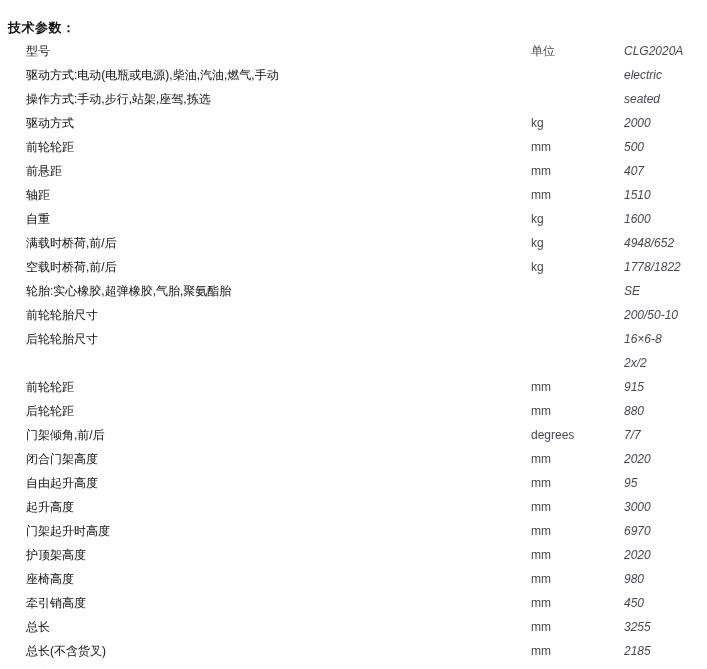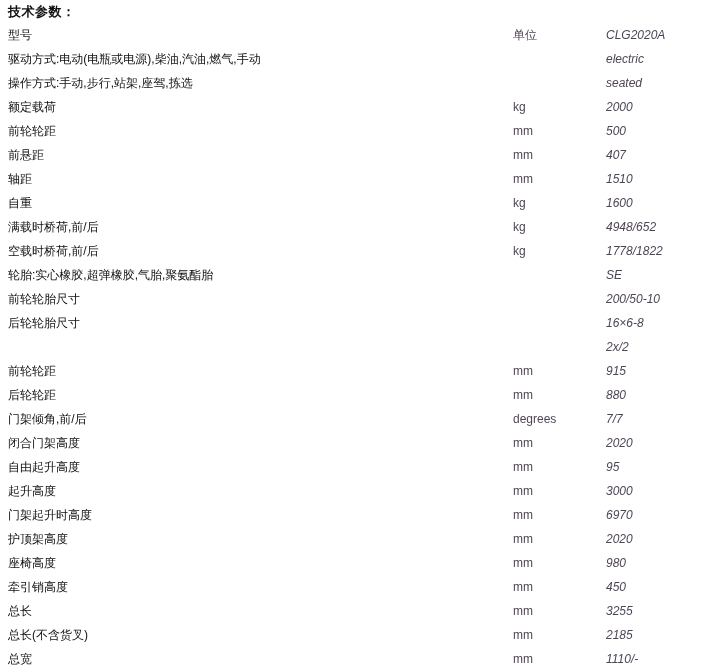--- a/index.html
+++ b/index.html
@@ -7,40 +7,41 @@
     width: 707px;
     height: 669px;
     background: var(--bg, #ffffff);
     font-family: "Liberation Sans", "DejaVu Sans", sans-serif;
     overflow: hidden;
   }
   .page {
     position: relative;
     width: 707px;
     height: 669px;
-    padding-top: 3px;
+    padding-top: 19px;
   }
   .page-title {
     margin-left: 8px;
     height: 20px;
     line-height: 18px;
     font-size: 13px;
     font-weight: bold;
     color: var(--label-color, #111111);
     letter-spacing: 0.5px;
   }
   .spec-table {
     width: 707px;
   }
   .spec-row {
     position: relative;
     height: 24px;
     line-height: 24px;
     font-size: 12px;
     white-space: nowrap;
+    margin-left: 18px;
   }
   .cell-label {
     position: absolute;
     left: 8px;
     top: 0;
     color: var(--label-color, #111111);
   }
   .cell-unit {
     position: absolute;
     left: 513px;
@@ -70,21 +71,21 @@
     <span class="cell-label">驱动方式:电动(电瓶或电源),柴油,汽油,燃气,手动</span>
     <span class="cell-unit"></span>
     <span class="cell-value">electric</span>
   </div>
       <div class="spec-row">
     <span class="cell-label">操作方式:手动,步行,站架,座驾,拣选</span>
     <span class="cell-unit"></span>
     <span class="cell-value">seated</span>
   </div>
       <div class="spec-row">
-    <span class="cell-label">额定载荷</span>
+    <span class="cell-label">驱动方式</span>
     <span class="cell-unit">kg</span>
     <span class="cell-value">2000</span>
   </div>
       <div class="spec-row">
     <span class="cell-label">前轮轮距</span>
     <span class="cell-unit">mm</span>
     <span class="cell-value">500</span>
   </div>
       <div class="spec-row">
     <span class="cell-label">前悬距</span>

